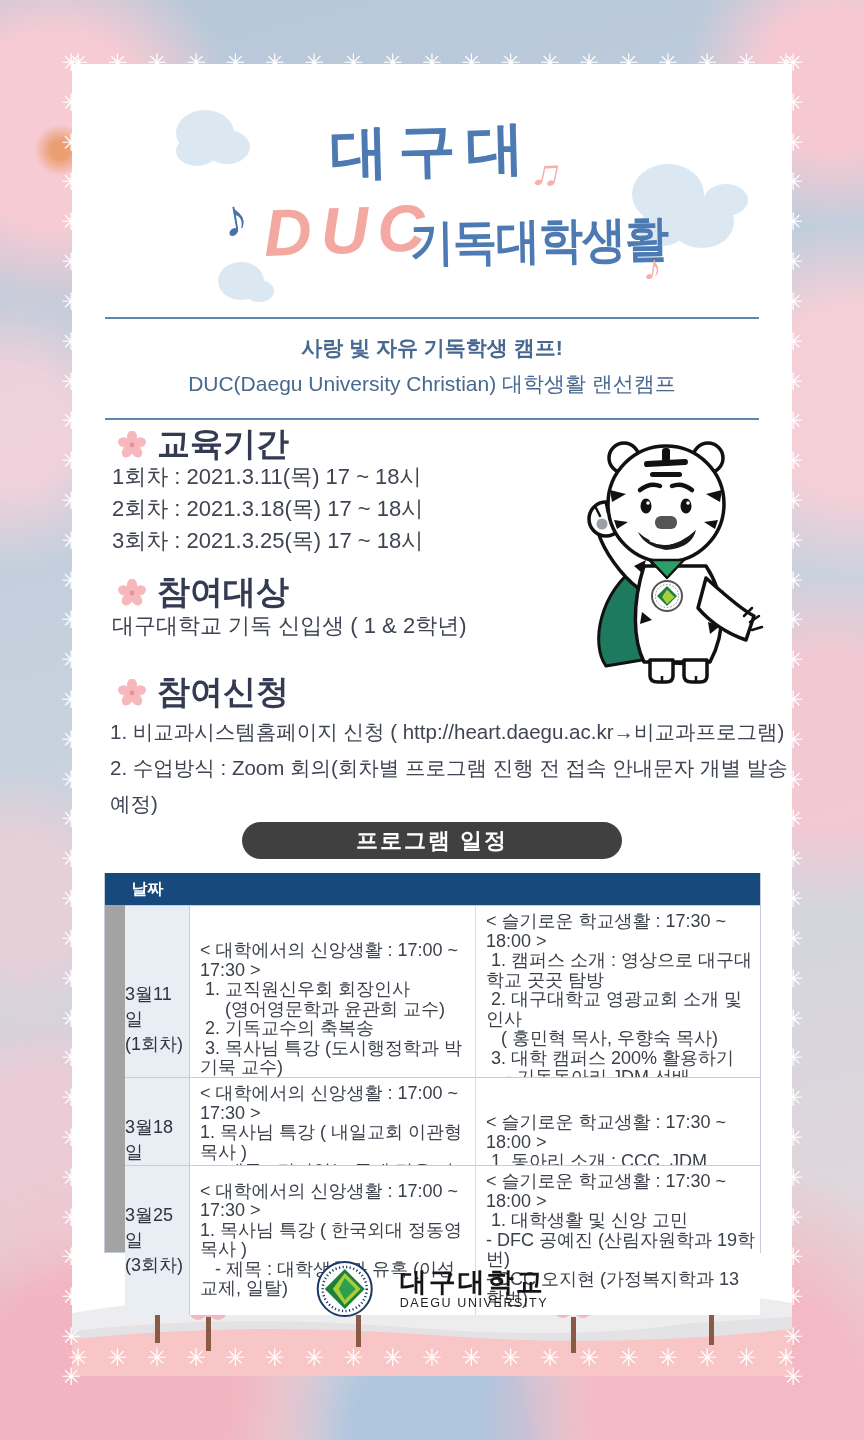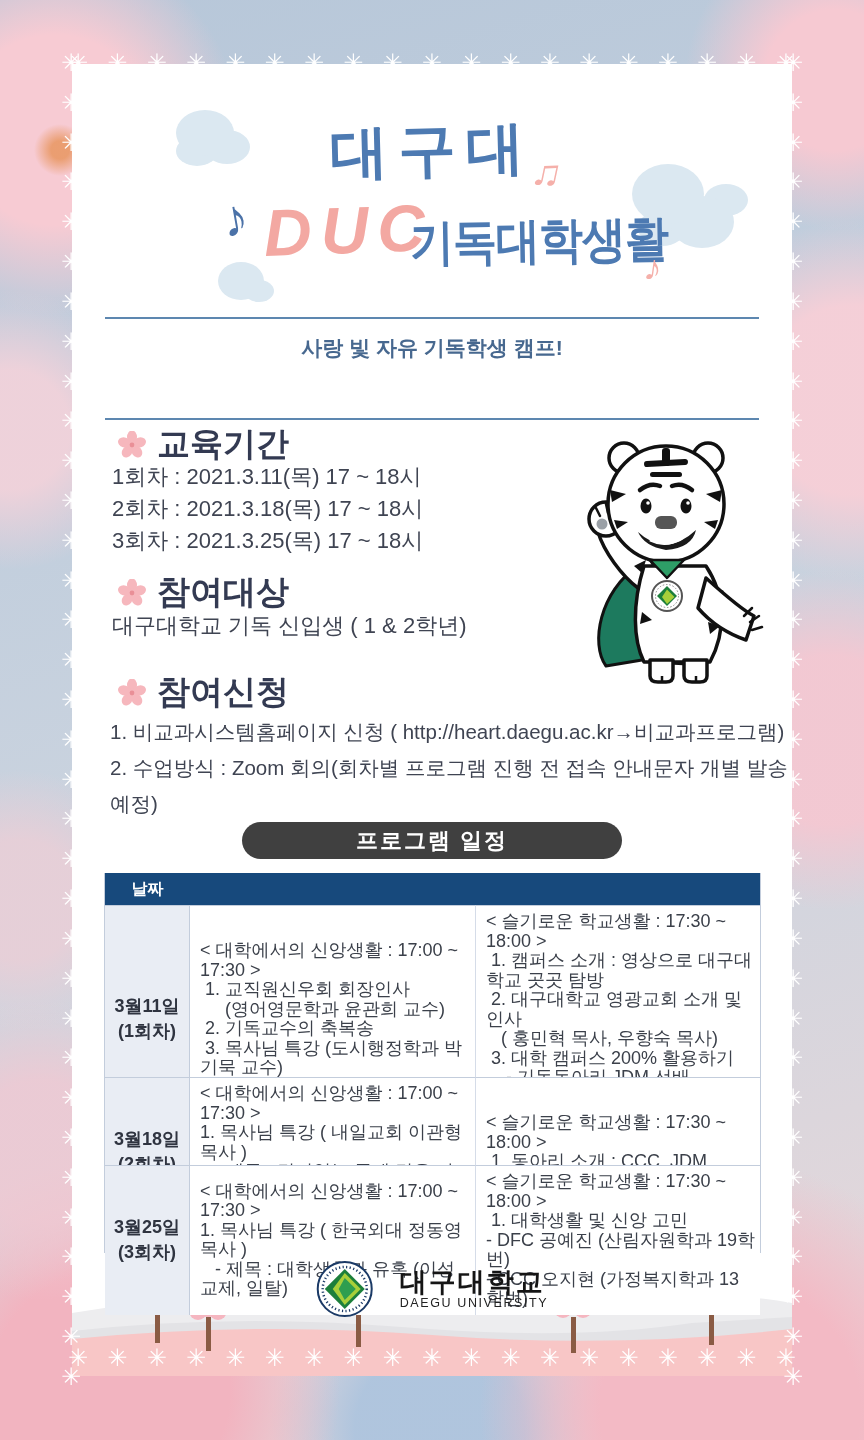--- a/index.html
+++ b/index.html
@@ -73,22 +73,22 @@
     background:#404040;border-radius:19px;color:#fff;font-size:22px;font-weight:bold;
     display:flex;align-items:center;justify-content:center;letter-spacing:2px;z-index:3;}
   .table{position:absolute;left:32px;top:809px;width:657px;z-index:3;background:#a3a3a3;
     border:1px solid #c3cddc;border-top:none;box-sizing:border-box;}
   .thead{display:grid;grid-template-columns:85px 1fr;height:32px;background:#17497c;color:#fff;
     font-size:16px;font-weight:bold;}
   .thead div{display:flex;align-items:center;justify-content:center;}
   .trow{display:grid;grid-template-columns:85px 285px 285px;}
   .r1{height:172px;} .r2{height:88px;} .r3{height:87px;}
   .dcell{background:#e9edf4;border-top:1px solid #c3cddc;border-right:1px solid #c3cddc;
-    display:flex;flex-direction:column;align-items:center;justify-content:center;
-    font-size:18px;font-weight:bold;color:#2f3440;line-height:25px;}
+    display:flex;flex-direction:column;justify-content:center;
+    font-size:18px;font-weight:normal;color:#2f3440;line-height:25px;margin-left:20px;}
   .pcell{background:#fff;border-top:1px solid #c3cddc;padding:6px 4px 6px 10px;
     display:flex;align-items:center;box-sizing:border-box;}
   .pcell + .pcell{border-left:1px solid #d5dce8;}
   .pcell > div{font-size:18px;line-height:19.5px;color:#3b404a;white-space:pre-wrap;}
 
   
   .footer-logo{position:absolute;left:50%;top:1196px;transform:translateX(-50%);
     display:flex;align-items:center;gap:26px;z-index:5;}
   .logo-kr{font-size:27px;font-weight:bold;color:#151515;letter-spacing:2px;line-height:28px;}
   .logo-en{font-size:12.5px;font-weight:normal;color:#222;letter-spacing:1.6px;}
@@ -219,20 +219,21 @@
   <div class="cloud c3"></div>
   <div class="title-top">대구대</div>
   <div class="note note-pink-1">♫</div>
   <div class="note note-blue">♪</div>
   <div class="title-duc">DUC</div>
   <div class="title-rest">기독대학생활</div>
   <div class="note note-pink-2">♪</div>
 
   <div class="divider div1"></div>
   <div class="subtitle sub1">사랑 빛 자유 기독학생 캠프!</div>
+  <div class="subtitle sub2">DUC(Daegu University Christian) 대학생활 랜선캠프</div>
   <div class="divider div2"></div>
 
   <div class="section-h sh-period">
     <svg class="flower" viewBox="0 0 28 28">
       <g fill="#f6b7bd">
           <ellipse cx="14" cy="6" rx="5" ry="6.5"></ellipse>
           <ellipse cx="21.6" cy="11.5" rx="5" ry="6.5" transform="rotate(72 21.6 11.5)"></ellipse>
           <ellipse cx="18.7" cy="20.5" rx="5" ry="6.5" transform="rotate(144 18.7 20.5)"></ellipse>
           <ellipse cx="9.3" cy="20.5" rx="5" ry="6.5" transform="rotate(-144 9.3 20.5)"></ellipse>
           <ellipse cx="6.4" cy="11.5" rx="5" ry="6.5" transform="rotate(-72 6.4 11.5)"></ellipse>

